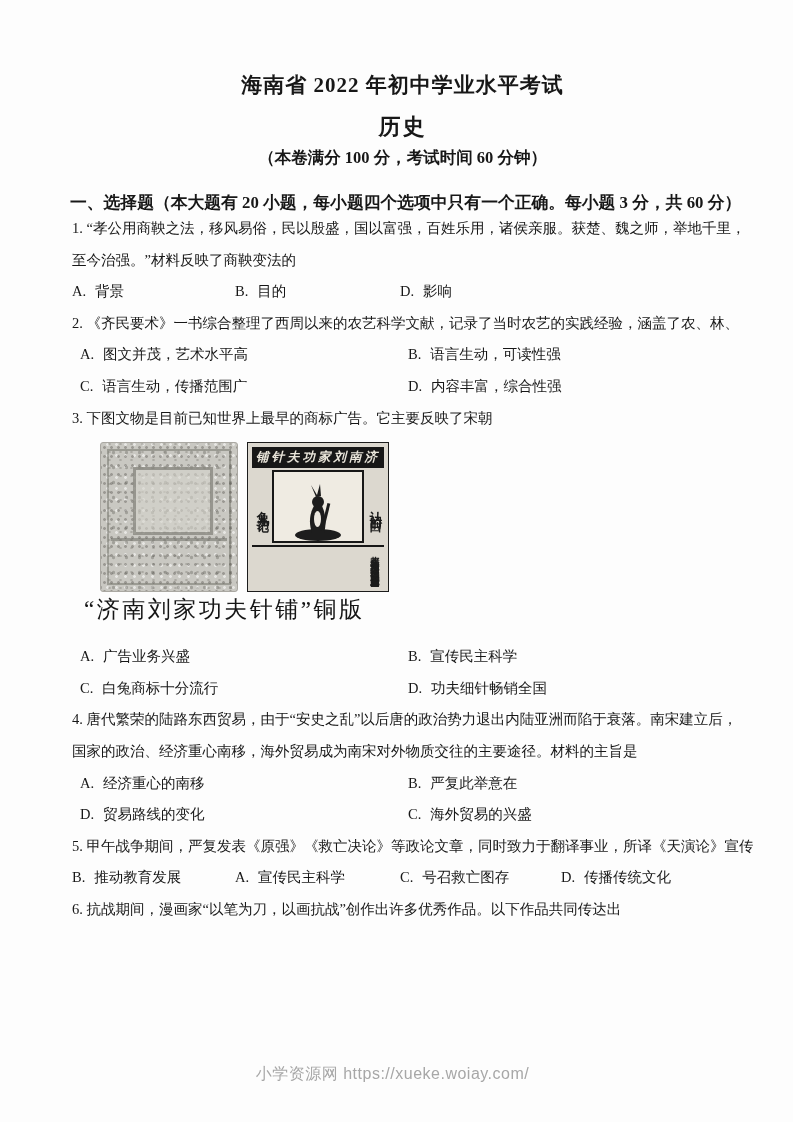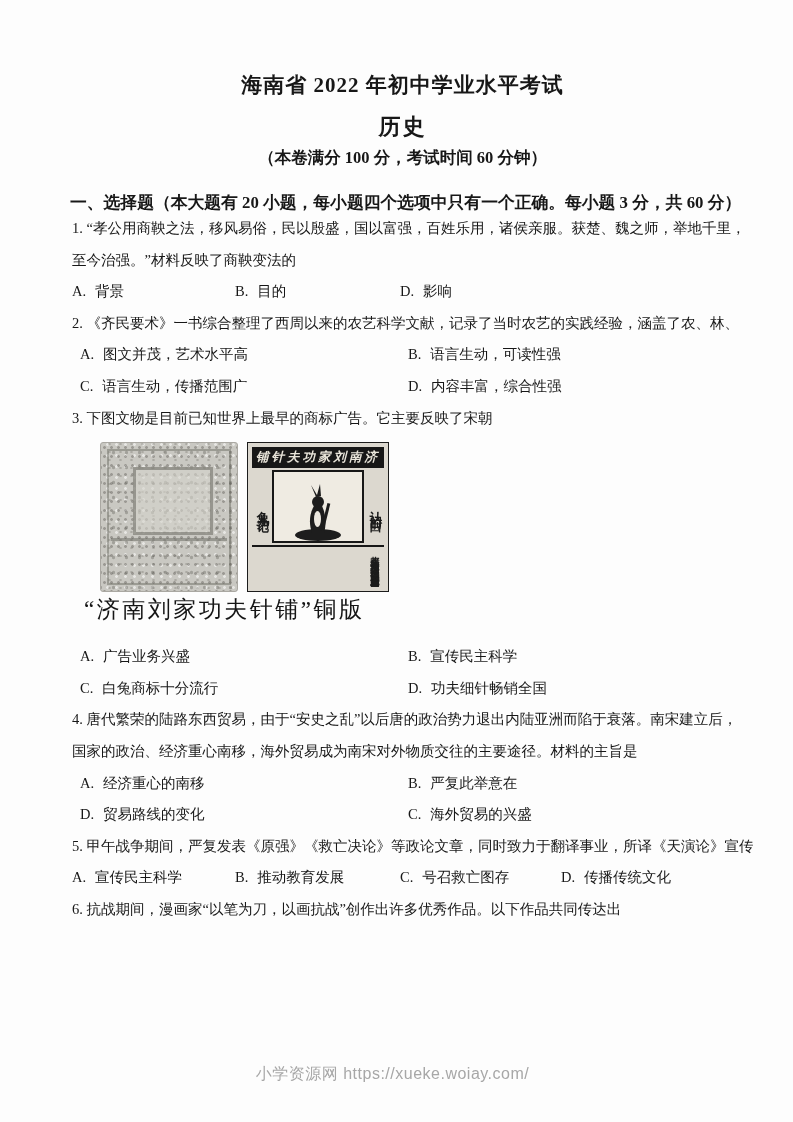--- a/index.html
+++ b/index.html
@@ -162,22 +162,22 @@
             <span class="option"><span class="opt-label">B.</span><span class="opt-text">严复此举意在</span></span>
           </div>
           <div class="opt-row cols2">
             <span class="option"><span class="opt-label">D.</span><span class="opt-text">贸易路线的变化</span></span>
             <span class="option"><span class="opt-label">C.</span><span class="opt-text">海外贸易的兴盛</span></span>
           </div>
         </div>
         <div class="question">
           <div class="stem-line">5. 甲午战争期间，严复发表《原强》《救亡决论》等政论文章，同时致力于翻译事业，所译《天演论》宣传</div>
           <div class="opt-row cols4">
+            <span class="option"><span class="opt-label">B.</span><span class="opt-text">推动教育发展</span></span>
             <span class="option"><span class="opt-label">A.</span><span class="opt-text">宣传民主科学</span></span>
-            <span class="option"><span class="opt-label">B.</span><span class="opt-text">推动教育发展</span></span>
             <span class="option"><span class="opt-label">C.</span><span class="opt-text">号召救亡图存</span></span>
             <span class="option"><span class="opt-label">D.</span><span class="opt-text">传播传统文化</span></span>
           </div>
         </div>
         <div class="question">
           <div class="stem-line">6. 抗战期间，漫画家“以笔为刀，以画抗战”创作出许多优秀作品。以下作品共同传达出</div>
         </div>
       </div>
   </div>
 

